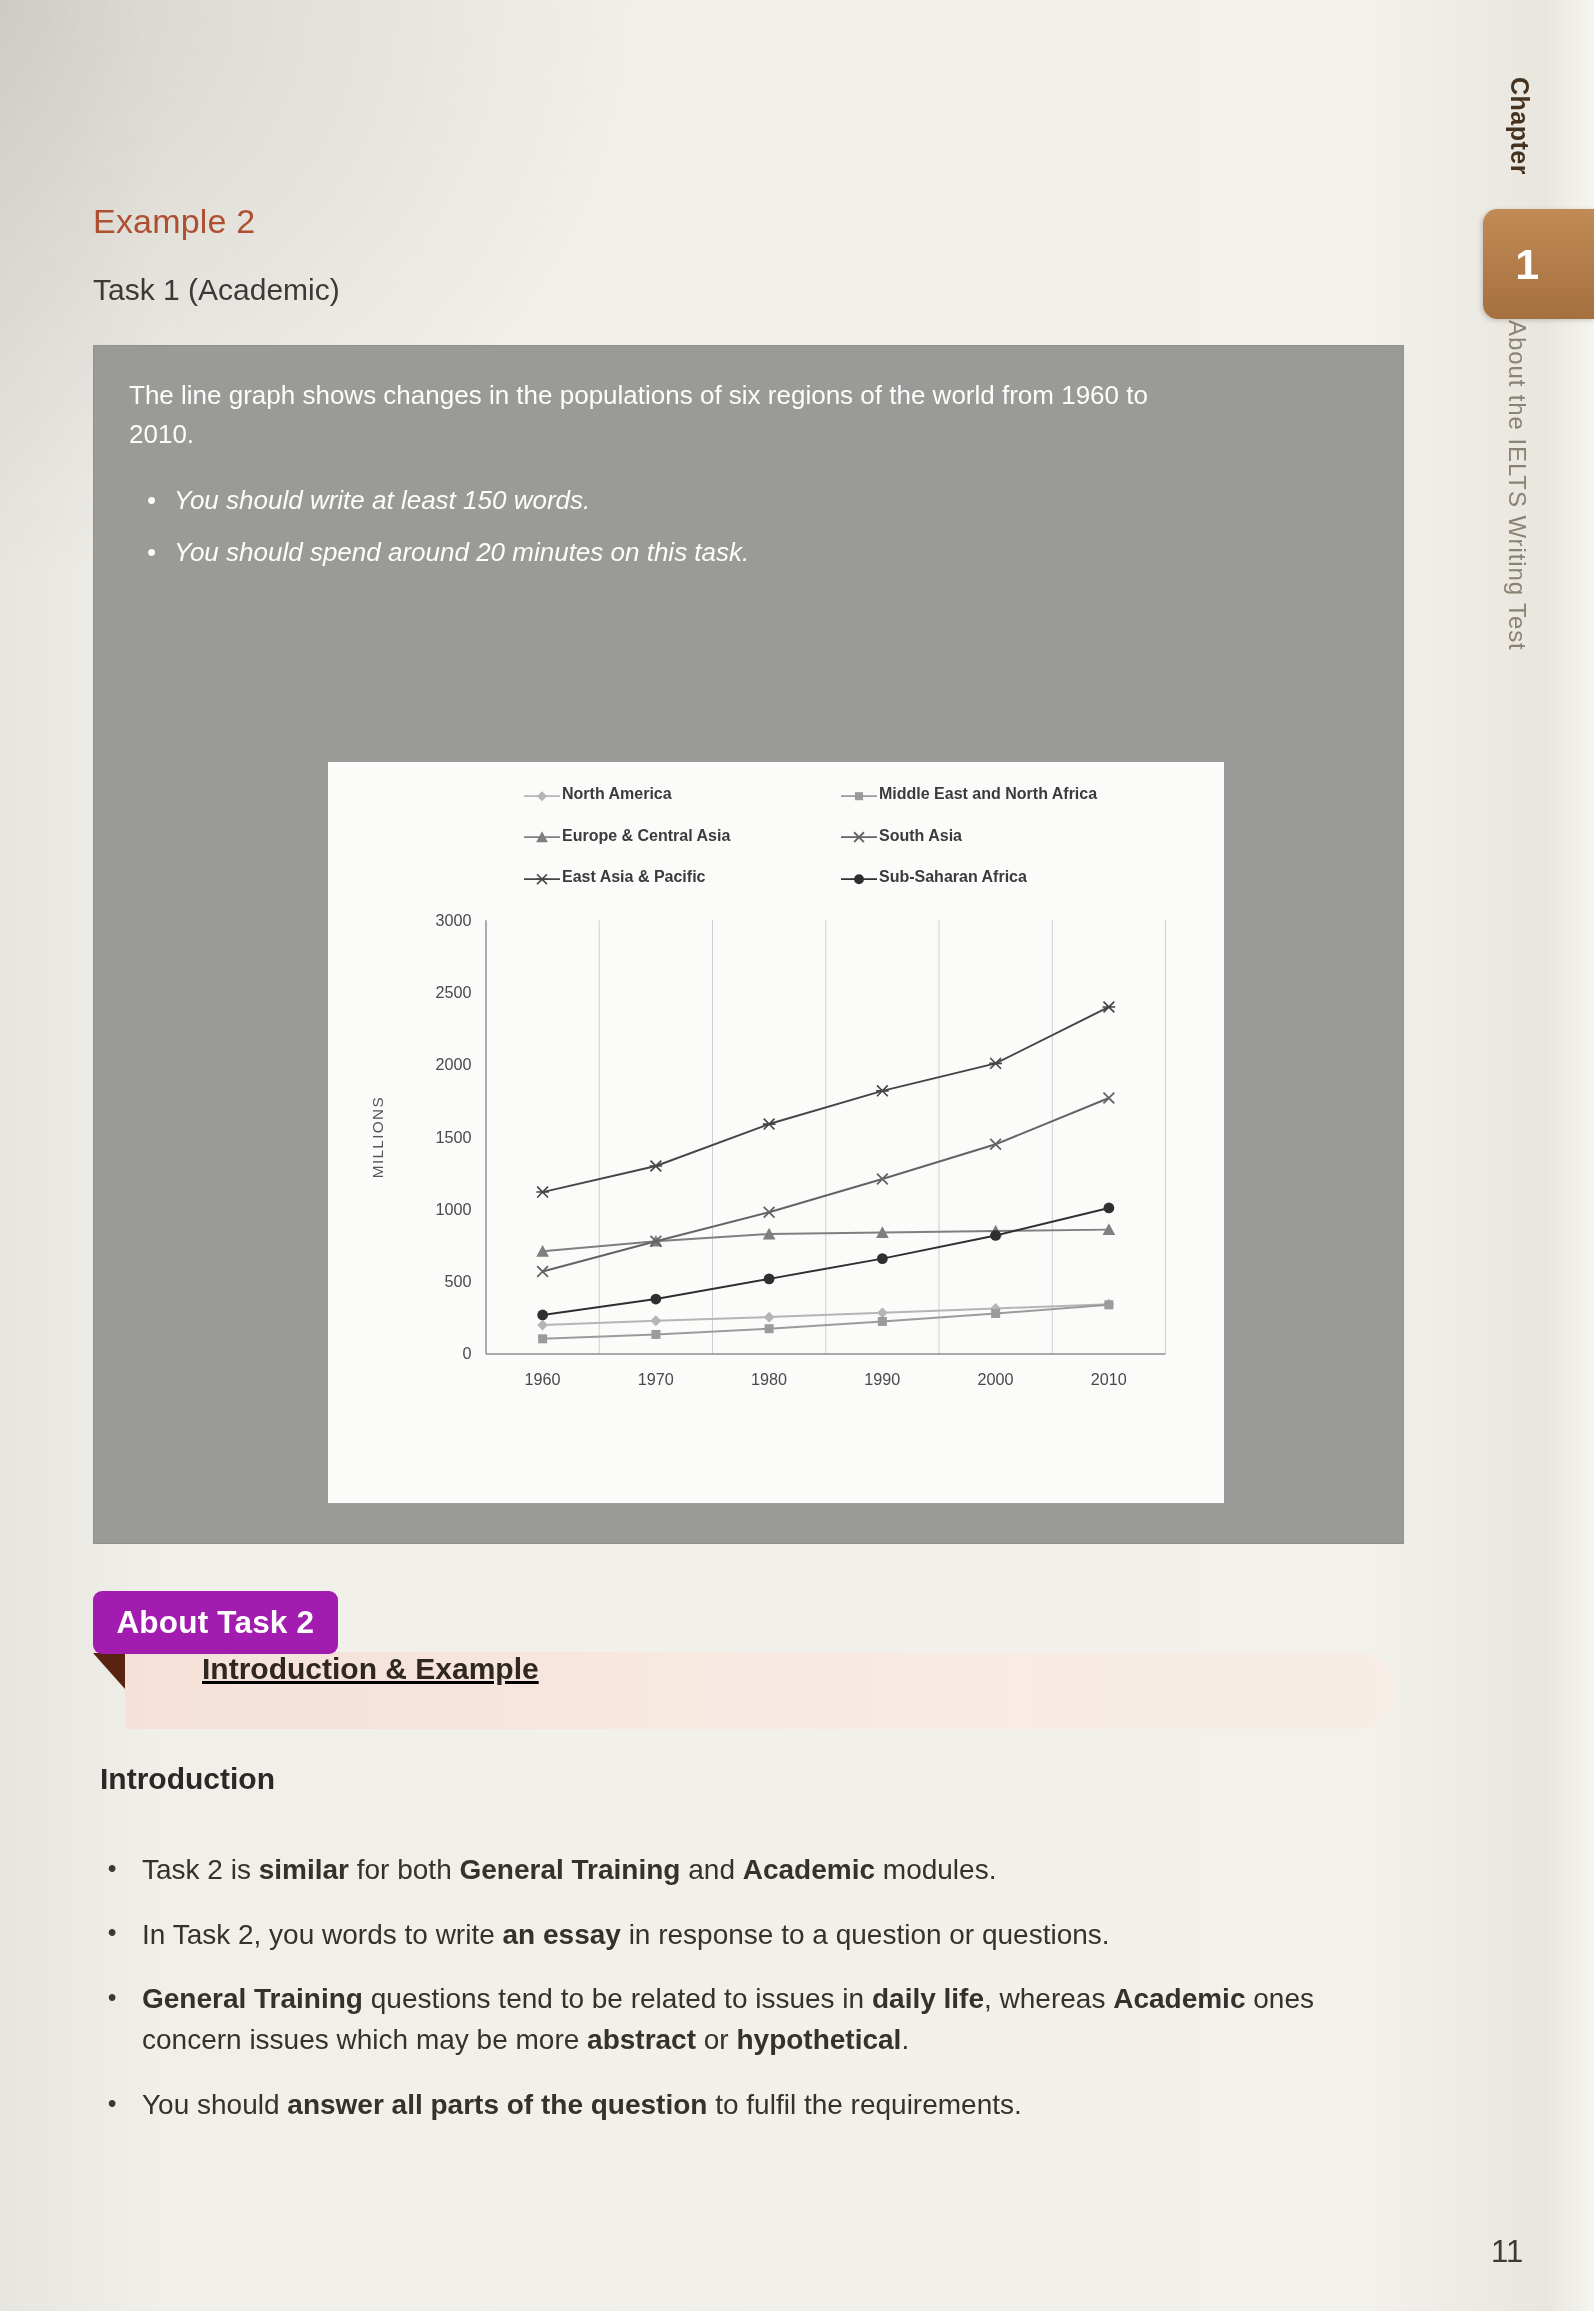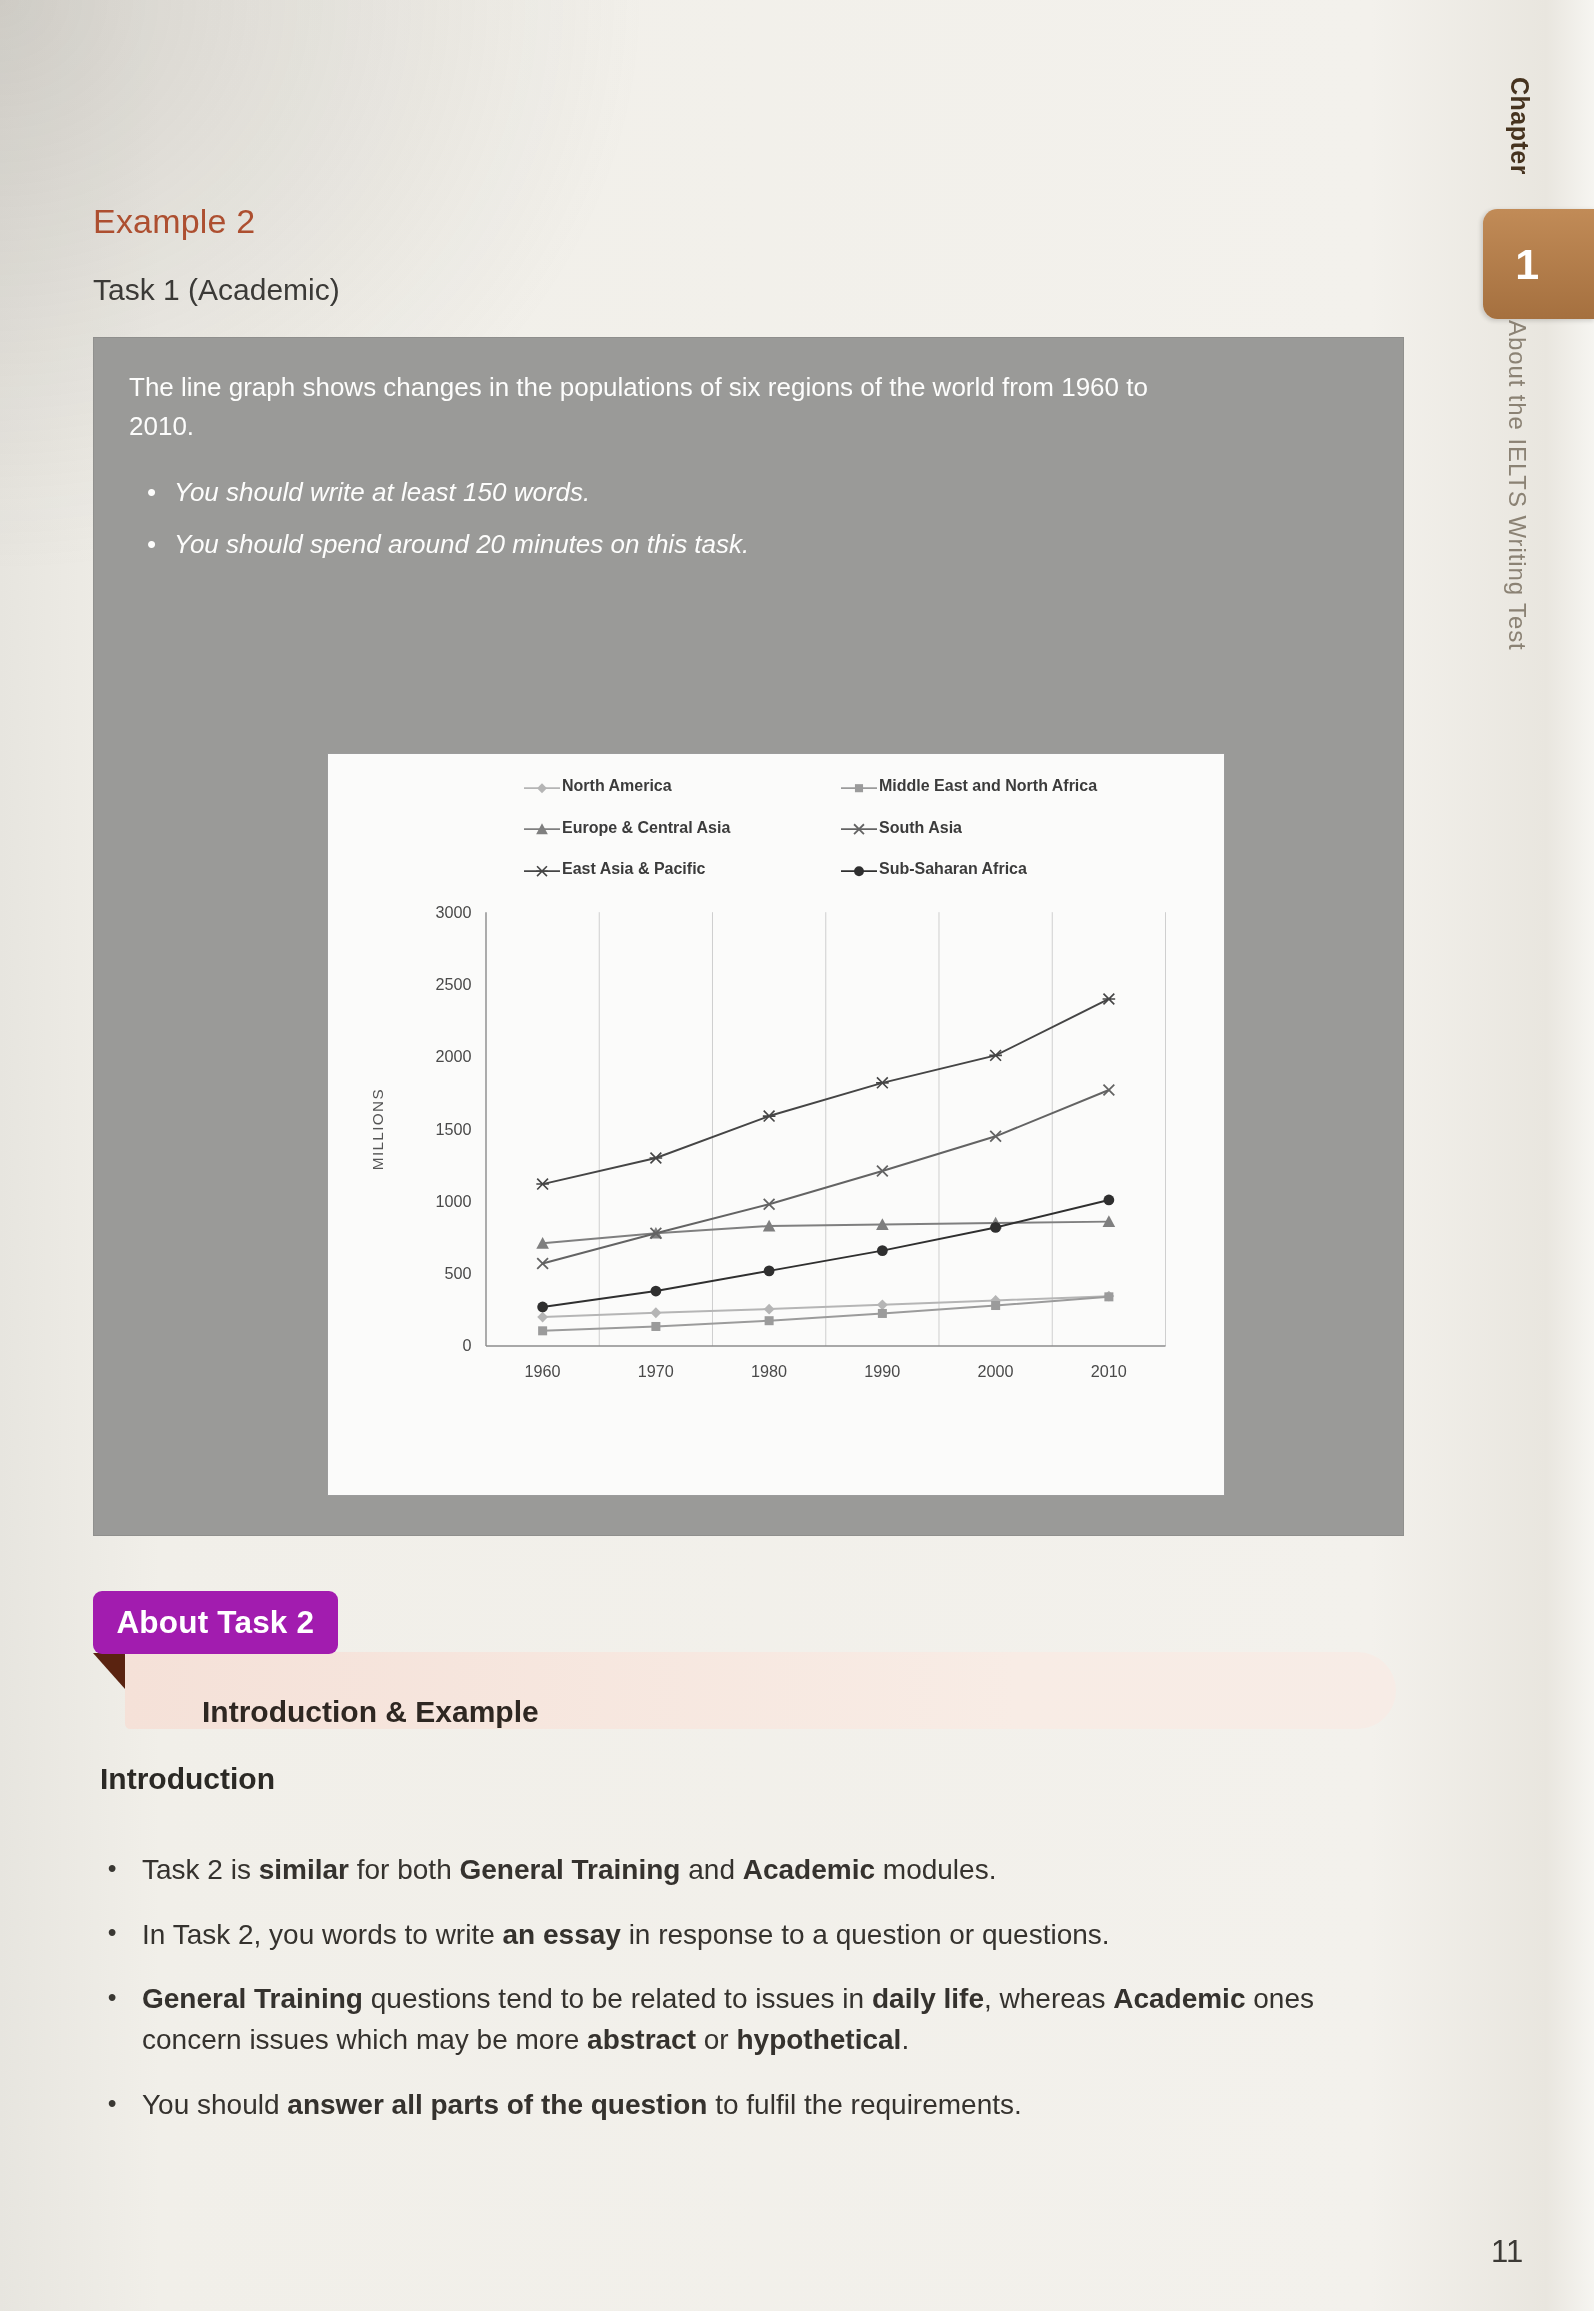--- a/index.html
+++ b/index.html
@@ -11,40 +11,40 @@
       linear-gradient(to right, #e7e5df 0%, #f1efe9 10%, #f3f1ec 86%, #e9e6df 97%, #f6f5f1 100%),
       #f1efe9;
   }
   .abs{position:absolute;}
 
   
   .h-example{left:93px;top:202px;font-size:34px;font-weight:500;color:#ad4f30;letter-spacing:0.2px;}
   .h-task{left:93px;top:273px;font-size:30px;font-weight:500;color:#3b3a37;}
 
   
-  .task-box{left:93px;top:337px;width:1311px;height:1199px;background:#9a9a98;box-shadow:0 0 0 0.9px #8f8f8d inset;}
+  .task-box{left:93px;top:345px;width:1311px;height:1199px;background:#9a9a98;box-shadow:0 0 0 0.9px #8f8f8d inset;}
   .task-inner{position:absolute;left:36px;top:31px;width:1121px;color:#fdfdfc;font-size:26px;line-height:1.5;}
   .task-inner p{margin:0 0 23.4px 0;max-width:1089px;}
   ul.task-bullets{margin:27px 0 0 45px;padding:0;font-style:italic;}
   ul.task-bullets li{list-style:none;position:relative;margin-bottom:12.6px;}
   ul.task-bullets li::before{content:"•";position:absolute;left:-27px;font-style:normal;}
 
   
   .chart-panel{position:absolute;left:234px;top:416px;width:898px;height:743px;background:#fbfbfa;border:0.9px solid #9c9c9c;box-sizing:border-box;}
   .chart-title{margin-top:29px;text-align:center;font-size:27px;color:#3f3e3c;letter-spacing:0.4px;}
   .chart-legend{margin:23.4px 0 0 194px;display:grid;grid-template-columns:317px auto;row-gap:23.4px;column-gap:0;font-size:16px;color:#3b3b3b;}
   .legend-item{display:flex;align-items:flex-end;font-weight:bold;}
   .chart-plot{margin:18px 0 0 23.4px;width:846px;height:504px;}
   .chart-plot text{font-family:"Liberation Sans",sans-serif;font-size:18px;fill:#4a4a4a;}
   .chart-plot text.ylab{font-size:17px;letter-spacing:1.5px;fill:#555;}
 
   
   .band{left:125px;top:1652px;width:1271px;height:77px;z-index:1;
         background:linear-gradient(to right,#f5e1d8,#f8ece5 70%,#f7ece6);
-        border-radius:5.4px 40px 40px 5.4px;display:flex;align-items:flex-end;}
+        border-radius:5.4px 40px 40px 5.4px;display:flex;align-items:flex-start;text-decoration:underline;}
   .band-text{margin-left:77px;font-size:30px;font-weight:700;color:#2e2722;}
   .badge{left:93px;top:1591px;height:63px;z-index:3;background:#a21caf;border-radius:9px;
          display:flex;align-items:center;padding:0 23.4px;color:#ffffff;font-size:31.5px;font-weight:700;letter-spacing:0.2px;}
   .badge-fold{left:93px;top:1653px;width:32px;height:36px;z-index:2;background:#5a2310;
               clip-path:polygon(0 0,100% 0,100% 100%);}
 
   
   .h-introduction{left:100px;top:1762px;font-size:30px;font-weight:700;color:#2b2925;}
   .intro-list{left:106px;top:1849px;width:1224px;margin:0;padding:0;font-size:28px;line-height:1.47;color:#35322e;}
   .intro-list li{list-style:none;position:relative;padding-left:36px;margin-bottom:23.4px;}

